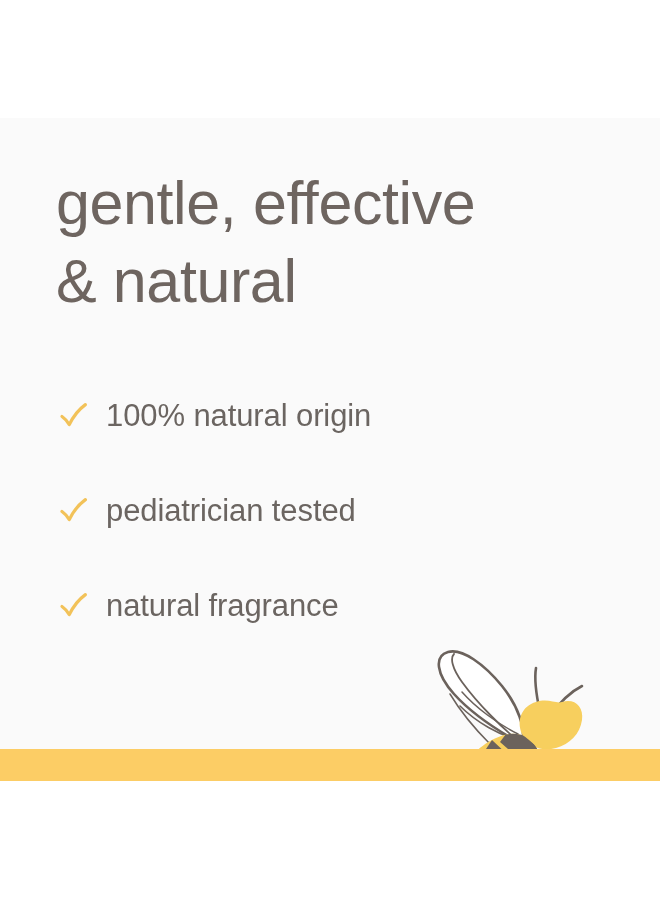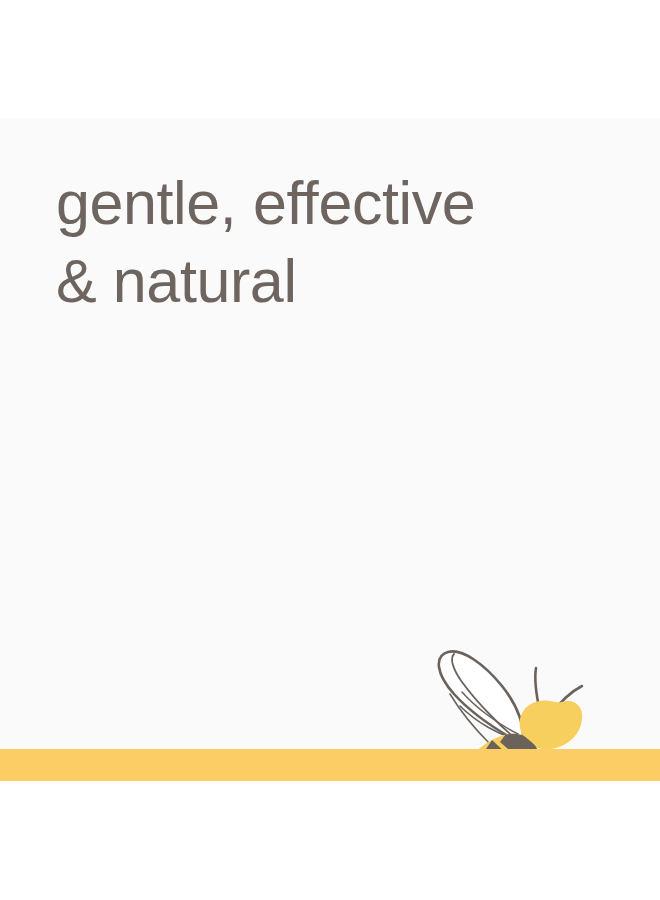--- a/index.html
+++ b/index.html
@@ -122,20 +122,44 @@
 
 <div id="page">
 
   <div class="top-gutter"></div>
 
   <div class="card">
 
     <h1 class="headline">gentle, effective
 &amp; natural</h1>
 
+    <ul class="feature-list">
+
+      <li class="feature-item">
+        <svg class="check-icon" viewBox="0 0 32 32" aria-hidden="true">
+          <path d="M4 16.5 C6.5 18.2 9 21 11.3 24.6 C15.2 16.4 20.6 9.6 27.4 4.6" fill="none" stroke="#f2c259" stroke-width="3.2" stroke-linecap="round" stroke-linejoin="round"></path>
+        </svg>
+        <span class="feature-label">100% natural origin</span>
+      </li>
+
+      <li class="feature-item">
+        <svg class="check-icon" viewBox="0 0 32 32" aria-hidden="true">
+          <path d="M4 16.5 C6.5 18.2 9 21 11.3 24.6 C15.2 16.4 20.6 9.6 27.4 4.6" fill="none" stroke="#f2c259" stroke-width="3.2" stroke-linecap="round" stroke-linejoin="round"></path>
+        </svg>
+        <span class="feature-label">pediatrician tested</span>
+      </li>
+
+      <li class="feature-item">
+        <svg class="check-icon" viewBox="0 0 32 32" aria-hidden="true">
+          <path d="M4 16.5 C6.5 18.2 9 21 11.3 24.6 C15.2 16.4 20.6 9.6 27.4 4.6" fill="none" stroke="#f2c259" stroke-width="3.2" stroke-linecap="round" stroke-linejoin="round"></path>
+        </svg>
+        <span class="feature-label">natural fragrance</span>
+      </li>
+
+    </ul>
 
     <svg class="bee-art" viewBox="0 0 300 220" aria-hidden="true">
 
       <path d="M8 188 C30 205 62 203 88 186 C110 172 118 148 104 140
                C92 133 80 146 86 160 C93 176 116 182 140 173
                C166 163 186 140 198 120" fill="none" stroke="#6b625c" stroke-width="2.4" stroke-linecap="round"></path>
 
       <g>
         <path d="M172 108 C150 96 122 78 104 58 C86 38 84 20 98 16
                  C112 12 134 28 152 50 C168 70 176 92 172 108 Z" fill="#ffffff" stroke="#6b625c" stroke-width="2.6" stroke-linejoin="round"></path>

